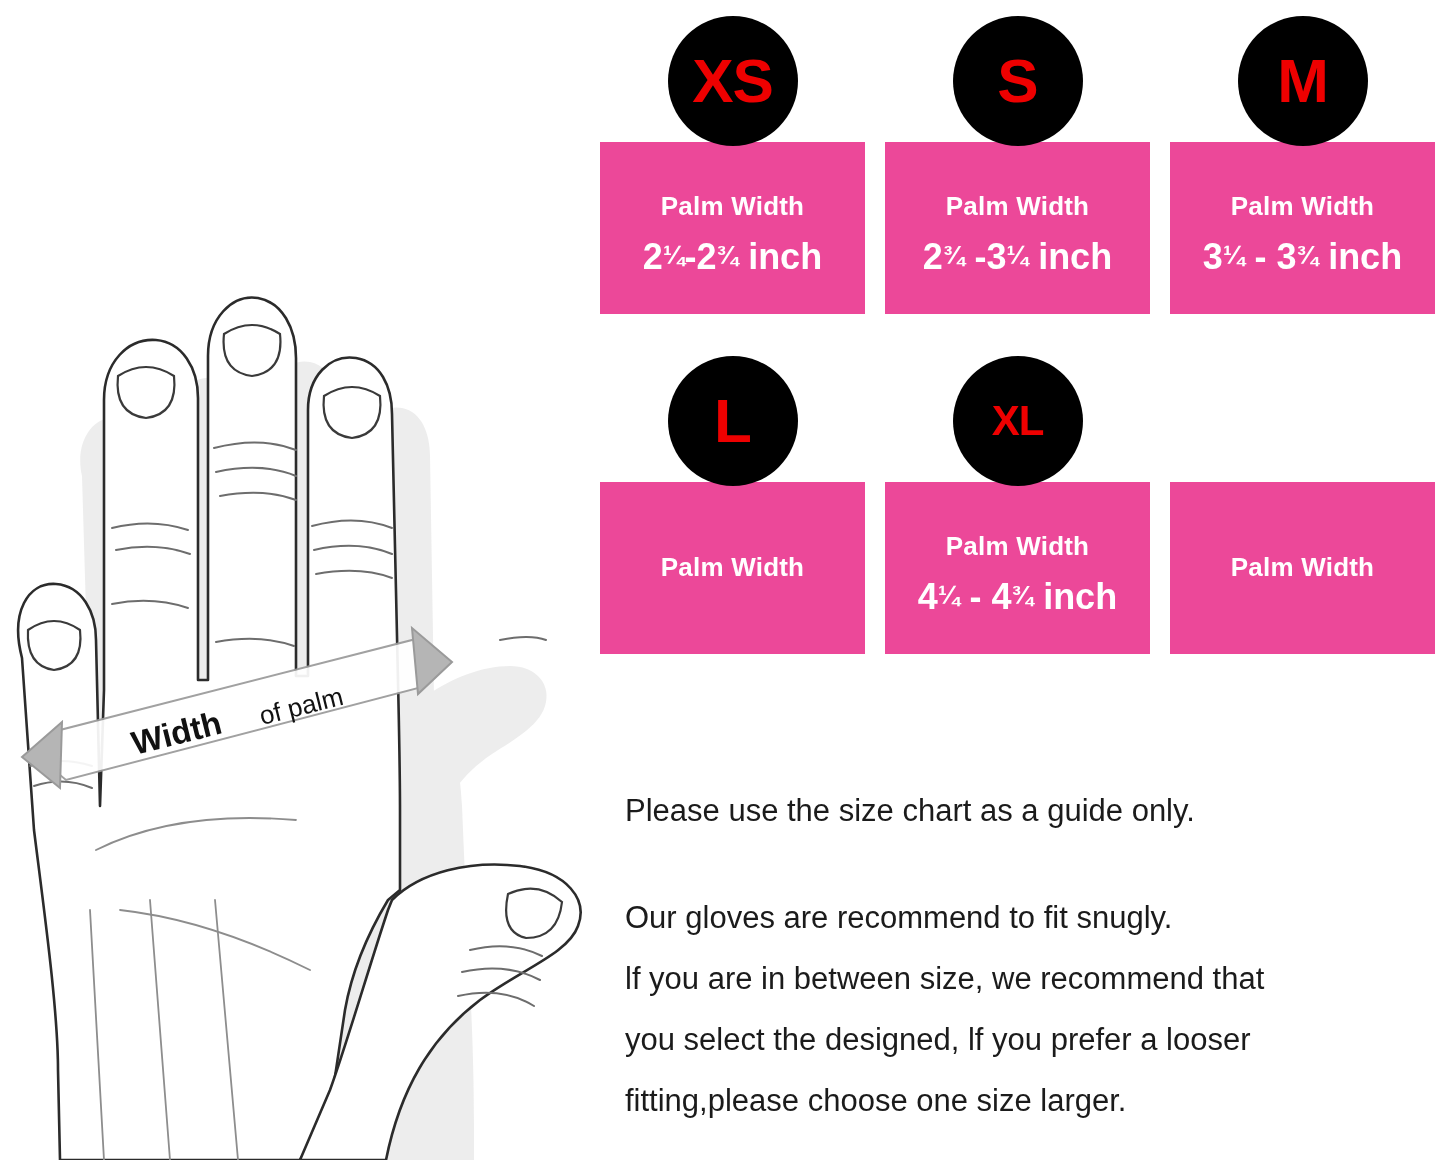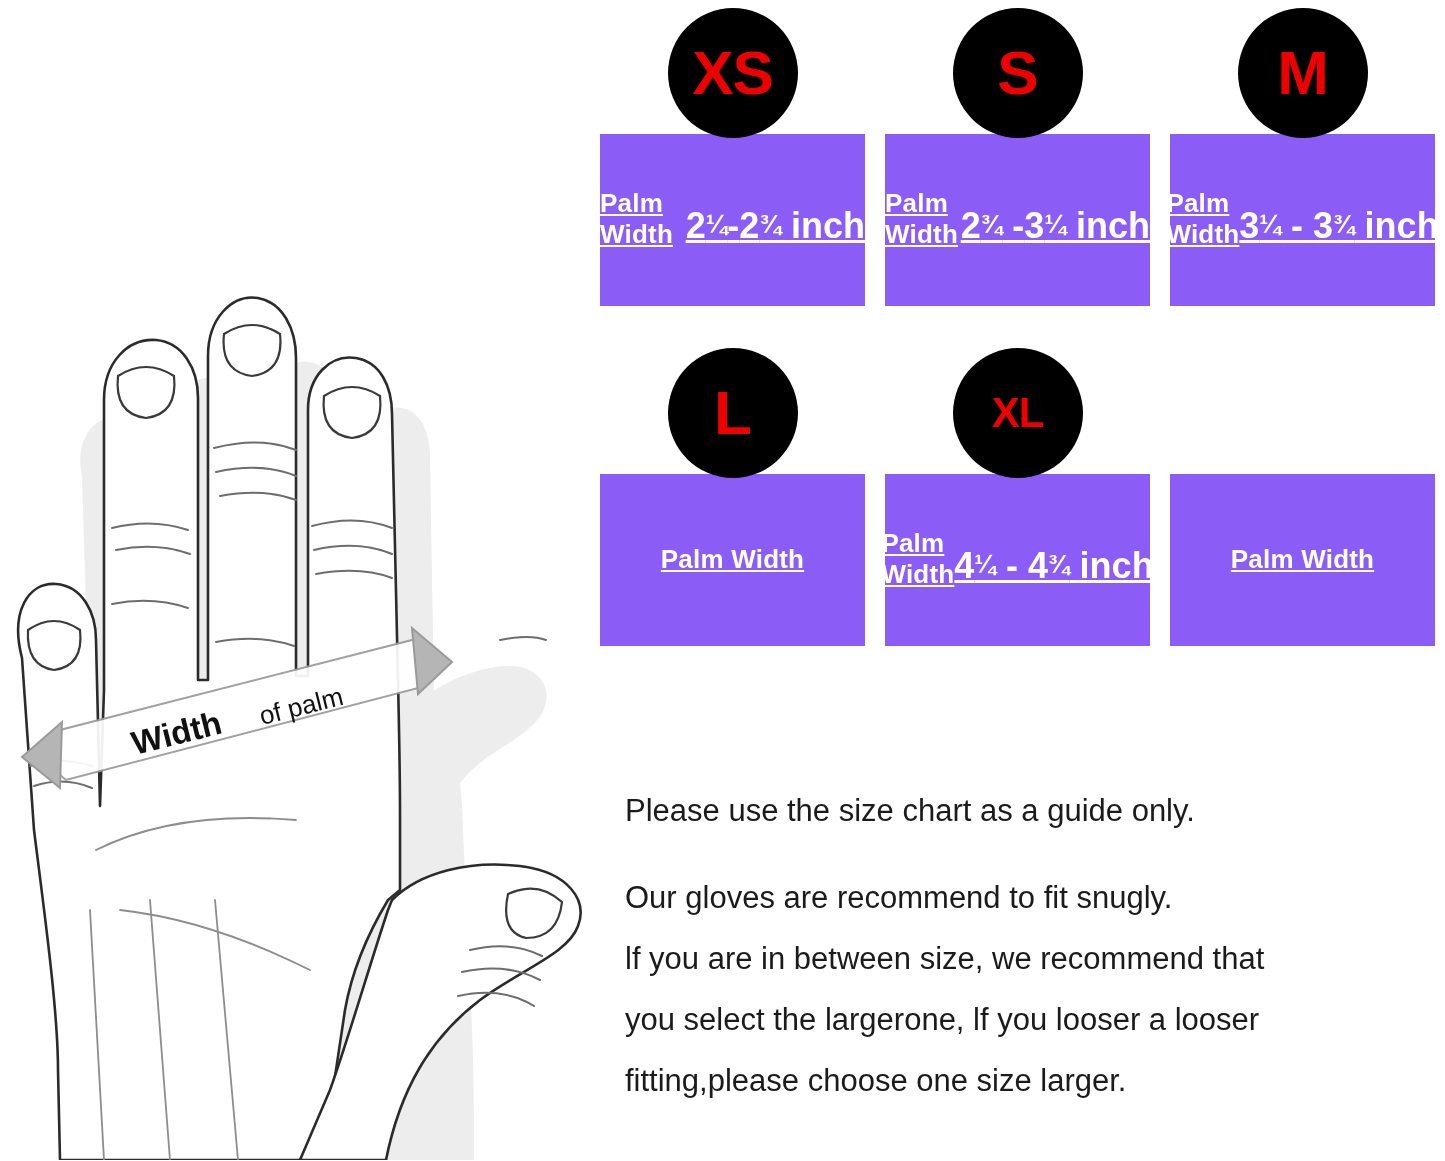--- a/index.html
+++ b/index.html
@@ -24,21 +24,21 @@
     height: 950px;
   }
   #hand-illustration svg {
     display: block;
   }
 
   
   #size-cards {
     position: absolute;
     left: 600px;
-    top: 8px;
+    top: 16px;
     width: 835px;
     display: grid;
     grid-template-columns: 265px 265px 265px;
     grid-column-gap: 20px;
     grid-row-gap: 30px;
     gap: 20px;
   }
   .size-card {
     position: relative;
     height: 320px;
@@ -62,28 +62,28 @@
     line-height: 1;
     z-index: 2;
   }
   .badge.small-text { font-size: 42px; }
   .card-body {
     position: absolute;
     top: 126px;
     left: 0;
     right: 0;
     height: 172px;
-    background: #8b5cf6;
+    background: #ec4899;
     color: #ffffff;
     display: flex;
+    flex-direction: column;
     align-items: center;
     justify-content: center;
     padding-top: 12px;
     box-sizing: border-box;
-    text-decoration: underline;
   }
   .card-label {
     font-size: 26px;
     font-weight: bold;
     margin-bottom: 14px;
     letter-spacing: 0.2px;
   }
   .card-value {
     font-size: 36px;
     font-weight: bold;
@@ -101,21 +101,21 @@
     top: 795px;
     width: 800px;
     color: #1b1b1b;
     font-size: 31px;
     line-height: 1.0;
   }
   #notes .note-line {
     margin-bottom: 30px;
     white-space: nowrap;
   }
-  #notes .note-gap { margin-bottom: 56px; }
+  #notes .note-gap { margin-bottom: 76px; }
 
   
   .width-label-main {
     font-size: 33px;
     font-weight: bold;
     fill: #111111;
     font-family: "Liberation Sans", sans-serif;
   }
   .width-label-sub {
     font-size: 26px;
@@ -258,15 +258,15 @@
       <div class="card-label">Palm Width</div>
     </div>
   </div>
 
 </div>
 
 <div id="notes">
   <div class="note-line note-gap">Please use the size chart as a guide only.</div>
   <div class="note-line">Our gloves are recommend to fit snugly.</div>
   <div class="note-line">lf you are in between size, we recommend that</div>
-  <div class="note-line">you select the largerone, lf you looser a looser</div>
+  <div class="note-line">you select the designed, lf you prefer a looser</div>
   <div class="note-line">fitting,please choose one size larger.</div>
 </div>
 
 </body></html>

